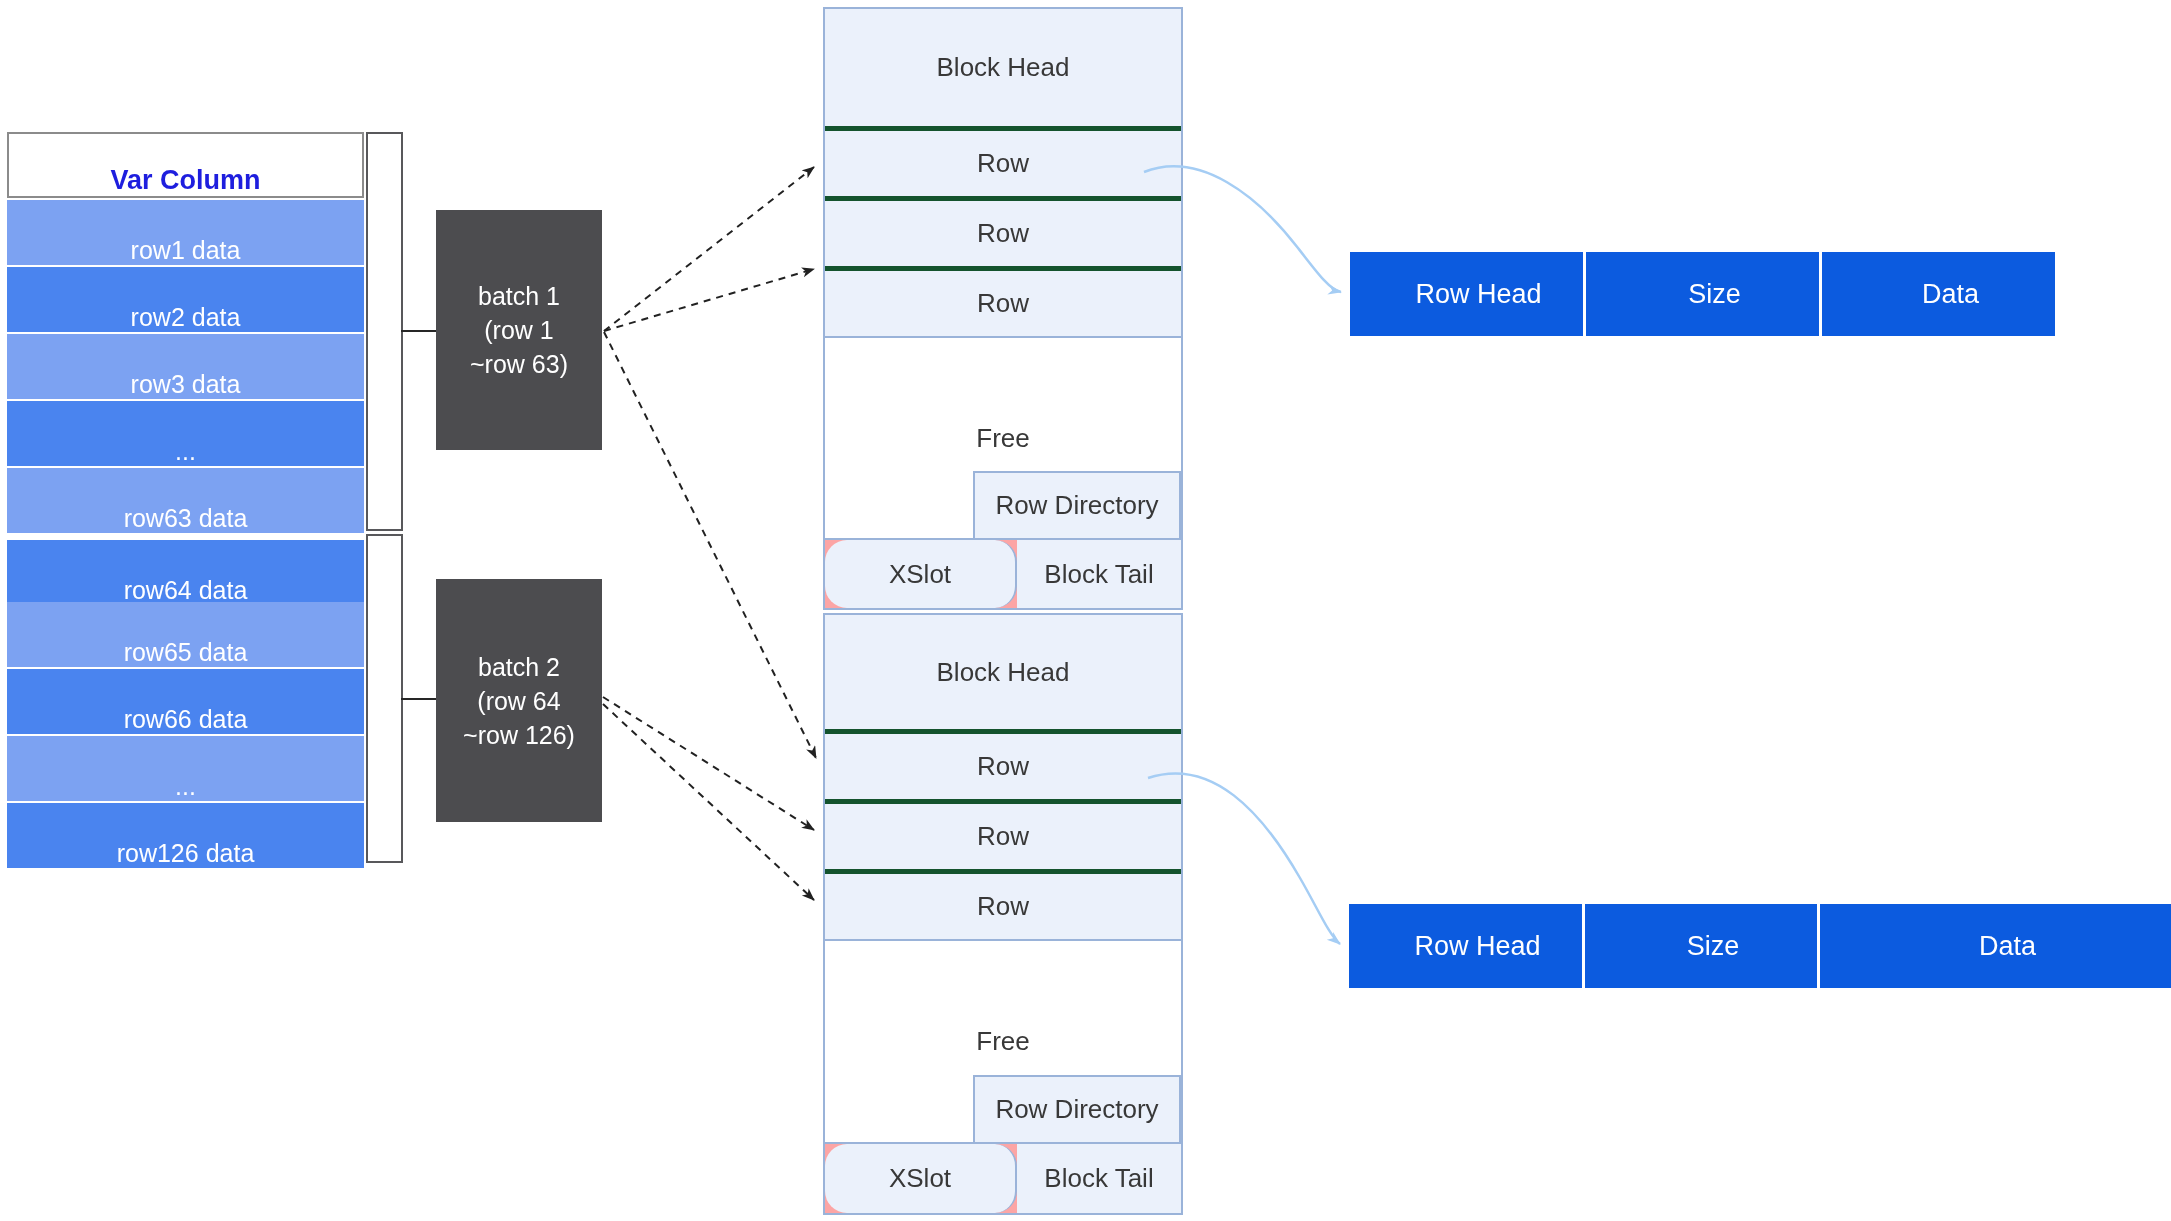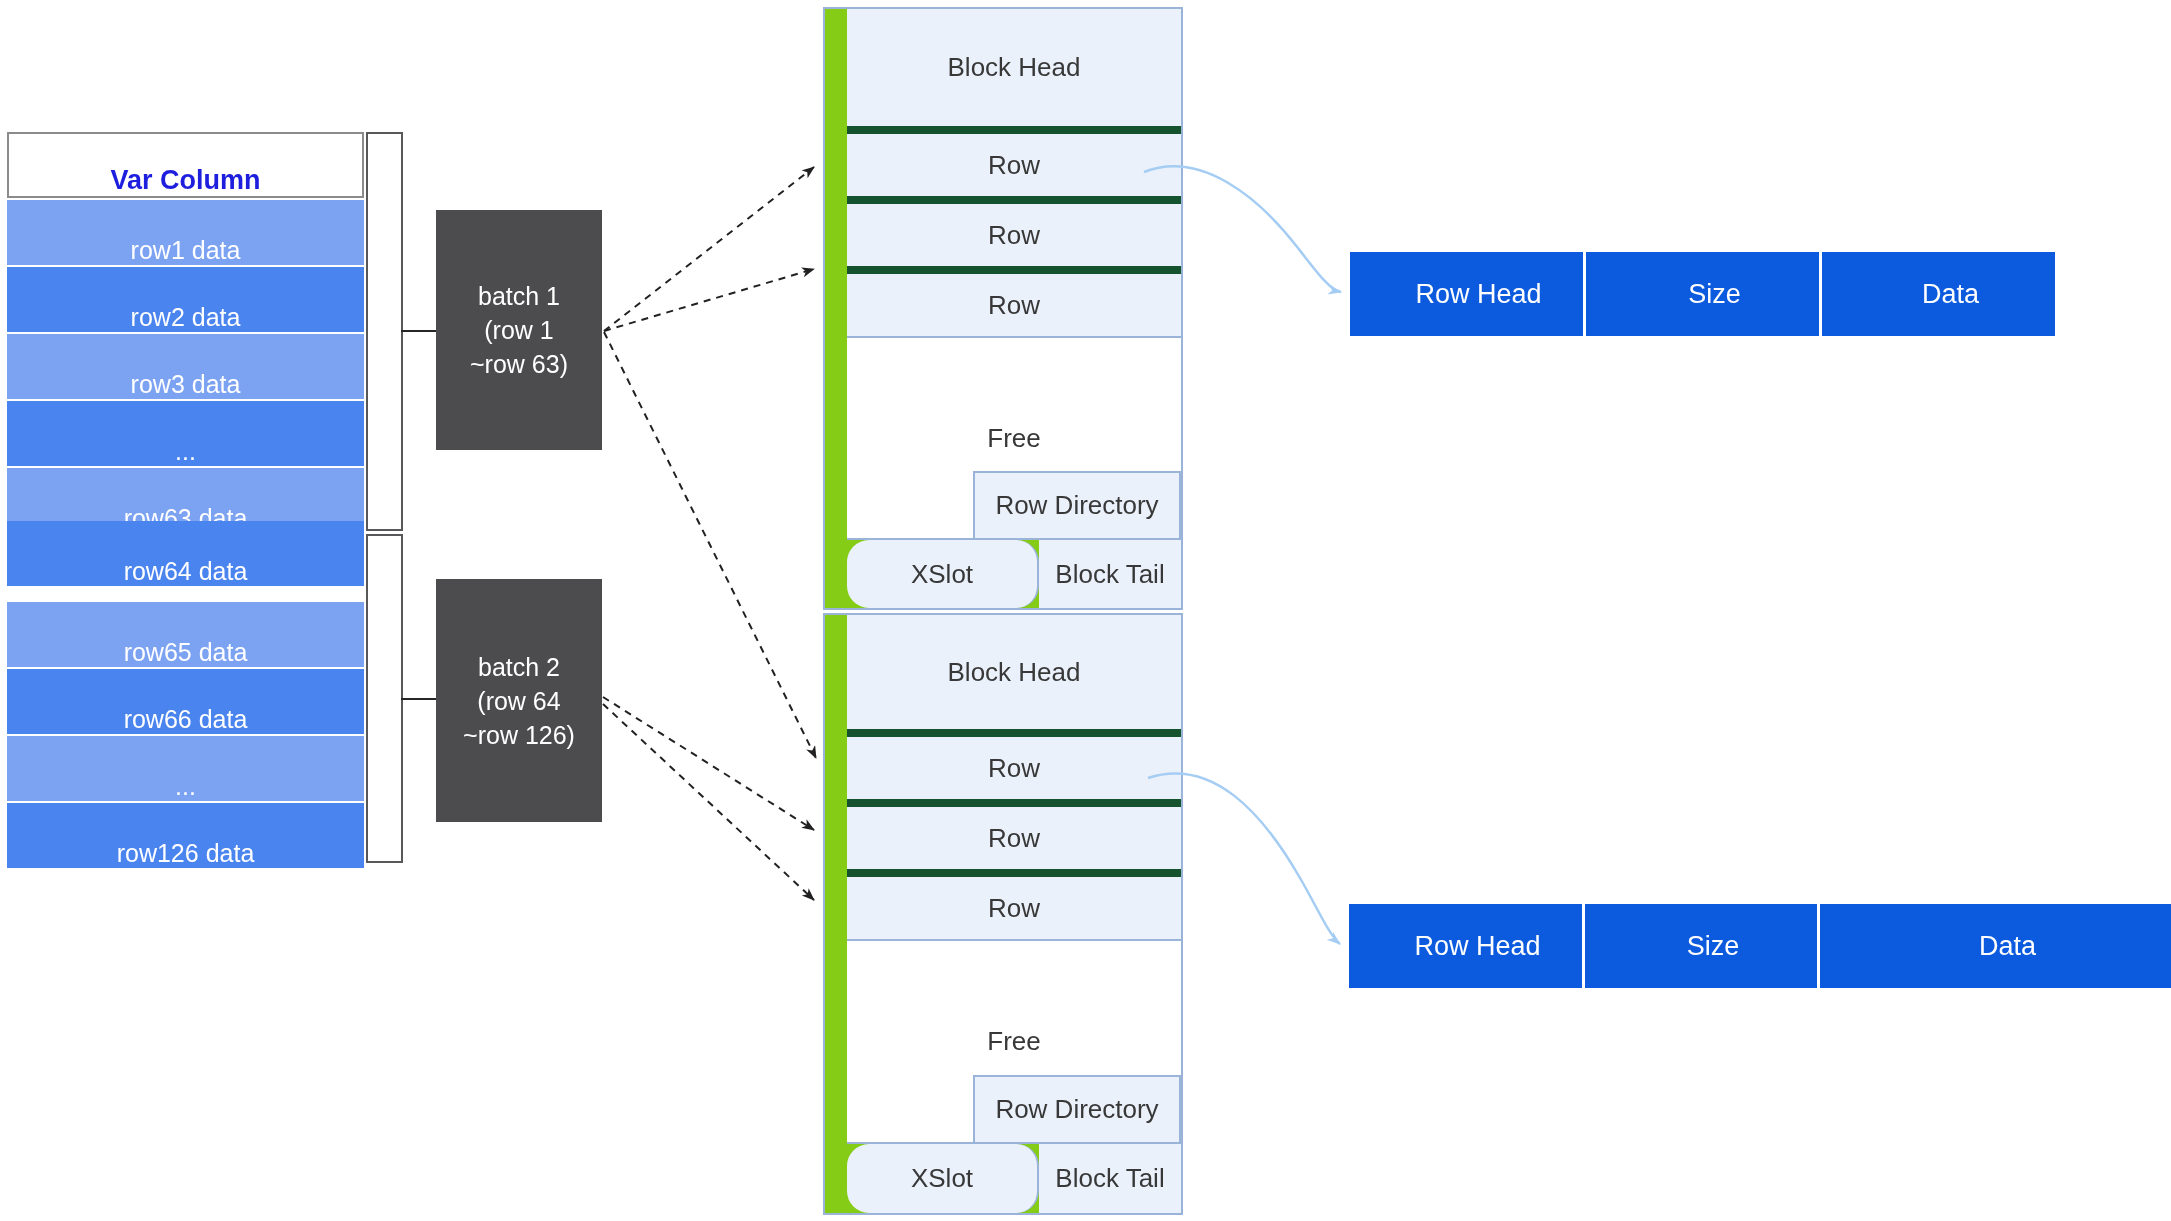--- a/index.html
+++ b/index.html
@@ -34,25 +34,25 @@
   
   .batch{
     left:436px;width:166px;background:#4c4c4f;
     color:#ffffff;font-size:25px;line-height:34px;text-align:center;
     display:flex;flex-direction:column;align-items:center;justify-content:center;
   }
 
   
   .block{
     left:823px;width:360px;
-    border:2px solid #9ab3d9;background:#84cc16;
-    color:#383838;font-size:26px;padding-left:22px;
+    border:2px solid #9ab3d9;background:#fca5a5;
+    color:#383838;font-size:26px;
   }
   .cell{background:#ebf1fb;display:flex;align-items:center;justify-content:center;}
-  .cell + .cell{border-top:8px solid #14532d;}
+  .cell + .cell{border-top:5px solid #14532d;}
   .free-cell{background:#ffffff;position:relative;}
   .foot{display:flex;}
   .foot .xslot{width:192px;border-right:2px solid #9ab3d9;display:flex;align-items:center;justify-content:center;background:#ebf1fb;border-radius:22px;}
   .foot .tail{flex:1;display:flex;align-items:center;justify-content:center;background:#ebf1fb;}
   .rowdir{
     position:absolute;right:0;width:208px;height:69px;
     background:#ebf1fb;border:2px solid #9ab3d9;
     display:flex;align-items:center;justify-content:center;
   }
 
@@ -81,21 +81,21 @@
     </div>
   <div class="abs center vc-row tone-light" style="top:334px">
       <span>row3 data</span>
     </div>
   <div class="abs center vc-row tone-dark" style="top:401px">
       <span>...</span>
     </div>
   <div class="abs center vc-row tone-light" style="top:468px">
       <span>row63 data</span>
     </div>
-  <div class="abs center vc-row tone-dark" style="top:521px">
+  <div class="abs center vc-row tone-dark" style="top:540px">
       <span>row64 data</span>
     </div>
   <div class="abs center vc-row tone-light" style="top:602px">
       <span>row65 data</span>
     </div>
   <div class="abs center vc-row tone-dark" style="top:669px">
       <span>row66 data</span>
     </div>
   <div class="abs center vc-row tone-light" style="top:736px">
       <span>...</span>

